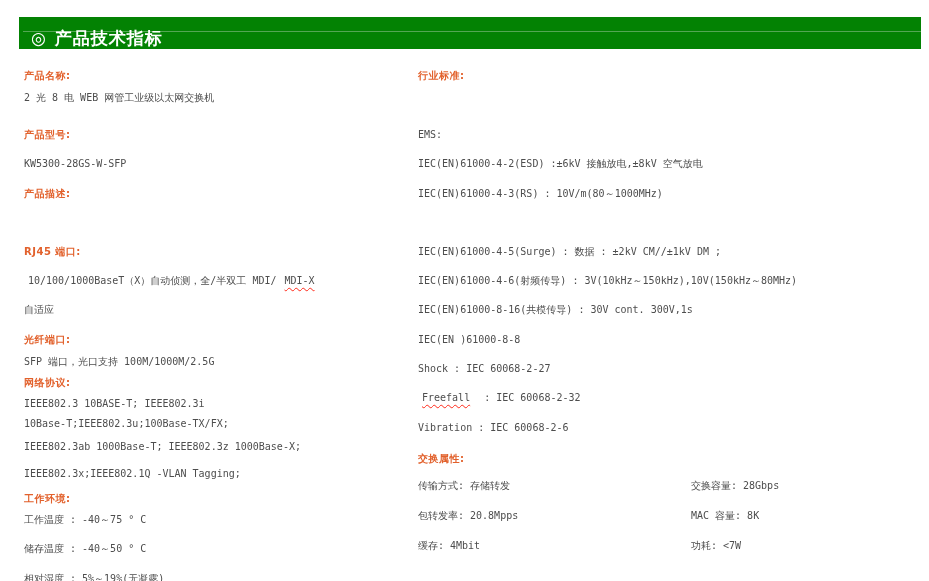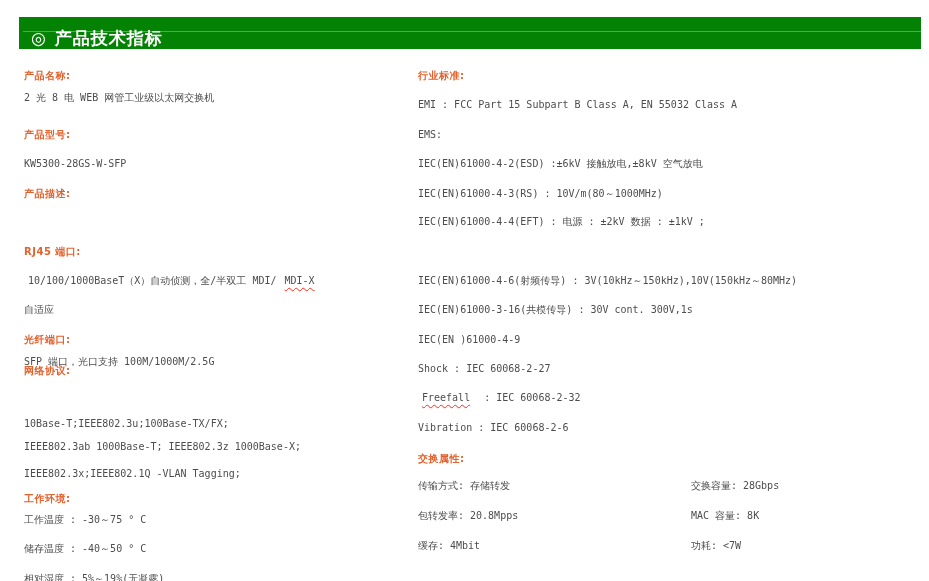--- a/index.html
+++ b/index.html
@@ -82,39 +82,39 @@
 
   <div class="row col-left sec-header" style="top:170px">产品描述:</div>
 
   <div class="row col-left sec-header" style="top:228px">RJ45 端口:</div>
   <div class="row col-left body-text" style="top:257px"><span>10/100/1000BaseT（X）自动侦测，全/半双工 MDI/</span><span class="squiggle">MDI-X</span></div>
   <div class="row col-left body-text" style="top:286px">自适应</div>
 
   <div class="row col-left sec-header" style="top:316px">光纤端口:</div>
   <div class="row col-left body-text" style="top:338px">SFP 端口，光口支持 100M/1000M/2.5G</div>
 
-  <div class="row col-left sec-header" style="top:347px">网络协议:</div>
+  <div class="row col-left sec-header" style="top:359px">网络协议:</div>
+  <div class="row col-left body-text" style="top:380px">IEEE802.3 10BASE-T; IEEE802.3i</div>
   <div class="row col-left body-text" style="top:400px">10Base-T;IEEE802.3u;100Base-TX/FX;</div>
   <div class="row col-left body-text" style="top:423px">IEEE802.3ab 1000Base-T; IEEE802.3z 1000Base-X;</div>
   <div class="row col-left body-text" style="top:450px">IEEE802.3x;IEEE802.1Q -VLAN Tagging;</div>
 
   <div class="row col-left sec-header" style="top:475px">工作环境:</div>
-  <div class="row col-left body-text" style="top:496px">工作温度 : -30～75 ° C</div>
+  <div class="row col-left body-text" style="top:496px">工作温度 : -40～75 ° C</div>
   <div class="row col-left body-text" style="top:525px">储存温度 : -40～50 ° C</div>
   <div class="row col-left body-text" style="top:555px">相对湿度 : 5%～19%(无凝露)</div>
 
   <div class="row col-right sec-header" style="top:52px">行业标准:</div>
-  <div class="row col-right body-text" style="top:81px">EMI : FCC Part 15 Subpart B Class A, EN 55032 Class A</div>
   <div class="row col-right body-text" style="top:111px">EMS:</div>
   <div class="row col-right body-text" style="top:140px">IEC(EN)61000-4-2(ESD) :±6kV 接触放电,±8kV 空气放电</div>
   <div class="row col-right body-text" style="top:170px">IEC(EN)61000-4-3(RS) : 10V/m(80～1000MHz)</div>
-  <div class="row col-right body-text" style="top:198px">IEC(EN)61000-4-4(EFT) : 电源 : ±2kV  数据 : ±1kV ;</div>
+  <div class="row col-right body-text" style="top:228px">IEC(EN)61000-4-5(Surge) : 数据 : ±2kV CM//±1kV DM ;</div>
   <div class="row col-right body-text" style="top:257px">IEC(EN)61000-4-6(射频传导) : 3V(10kHz～150kHz),10V(150kHz～80MHz)</div>
-  <div class="row col-right body-text" style="top:286px">IEC(EN)61000-3-16(共模传导) : 30V cont. 300V,1s</div>
-  <div class="row col-right body-text" style="top:316px">IEC(EN )61000-4-9</div>
+  <div class="row col-right body-text" style="top:286px">IEC(EN)61000-8-16(共模传导) : 30V cont. 300V,1s</div>
+  <div class="row col-right body-text" style="top:316px">IEC(EN )61000-8-8</div>
   <div class="row col-right body-text" style="top:345px">Shock : IEC 60068-2-27</div>
   <div class="row col-right body-text" style="top:374px"><span class="squiggle">Freefall</span><span> : IEC 60068-2-32</span></div>
   <div class="row col-right body-text" style="top:404px">Vibration : IEC 60068-2-6</div>
 
   <div class="row col-right sec-header" style="top:435px">交换属性:</div>
   <div class="row col-right body-text" style="top:462px">传输方式: 存储转发</div>
   <div class="row sub-right body-text" style="top:462px">交换容量: 28Gbps</div>
   <div class="row col-right body-text" style="top:492px">包转发率: 20.8Mpps</div>
   <div class="row sub-right body-text" style="top:492px">MAC 容量: 8K</div>
   <div class="row col-right body-text" style="top:522px">缓存: 4Mbit</div>

